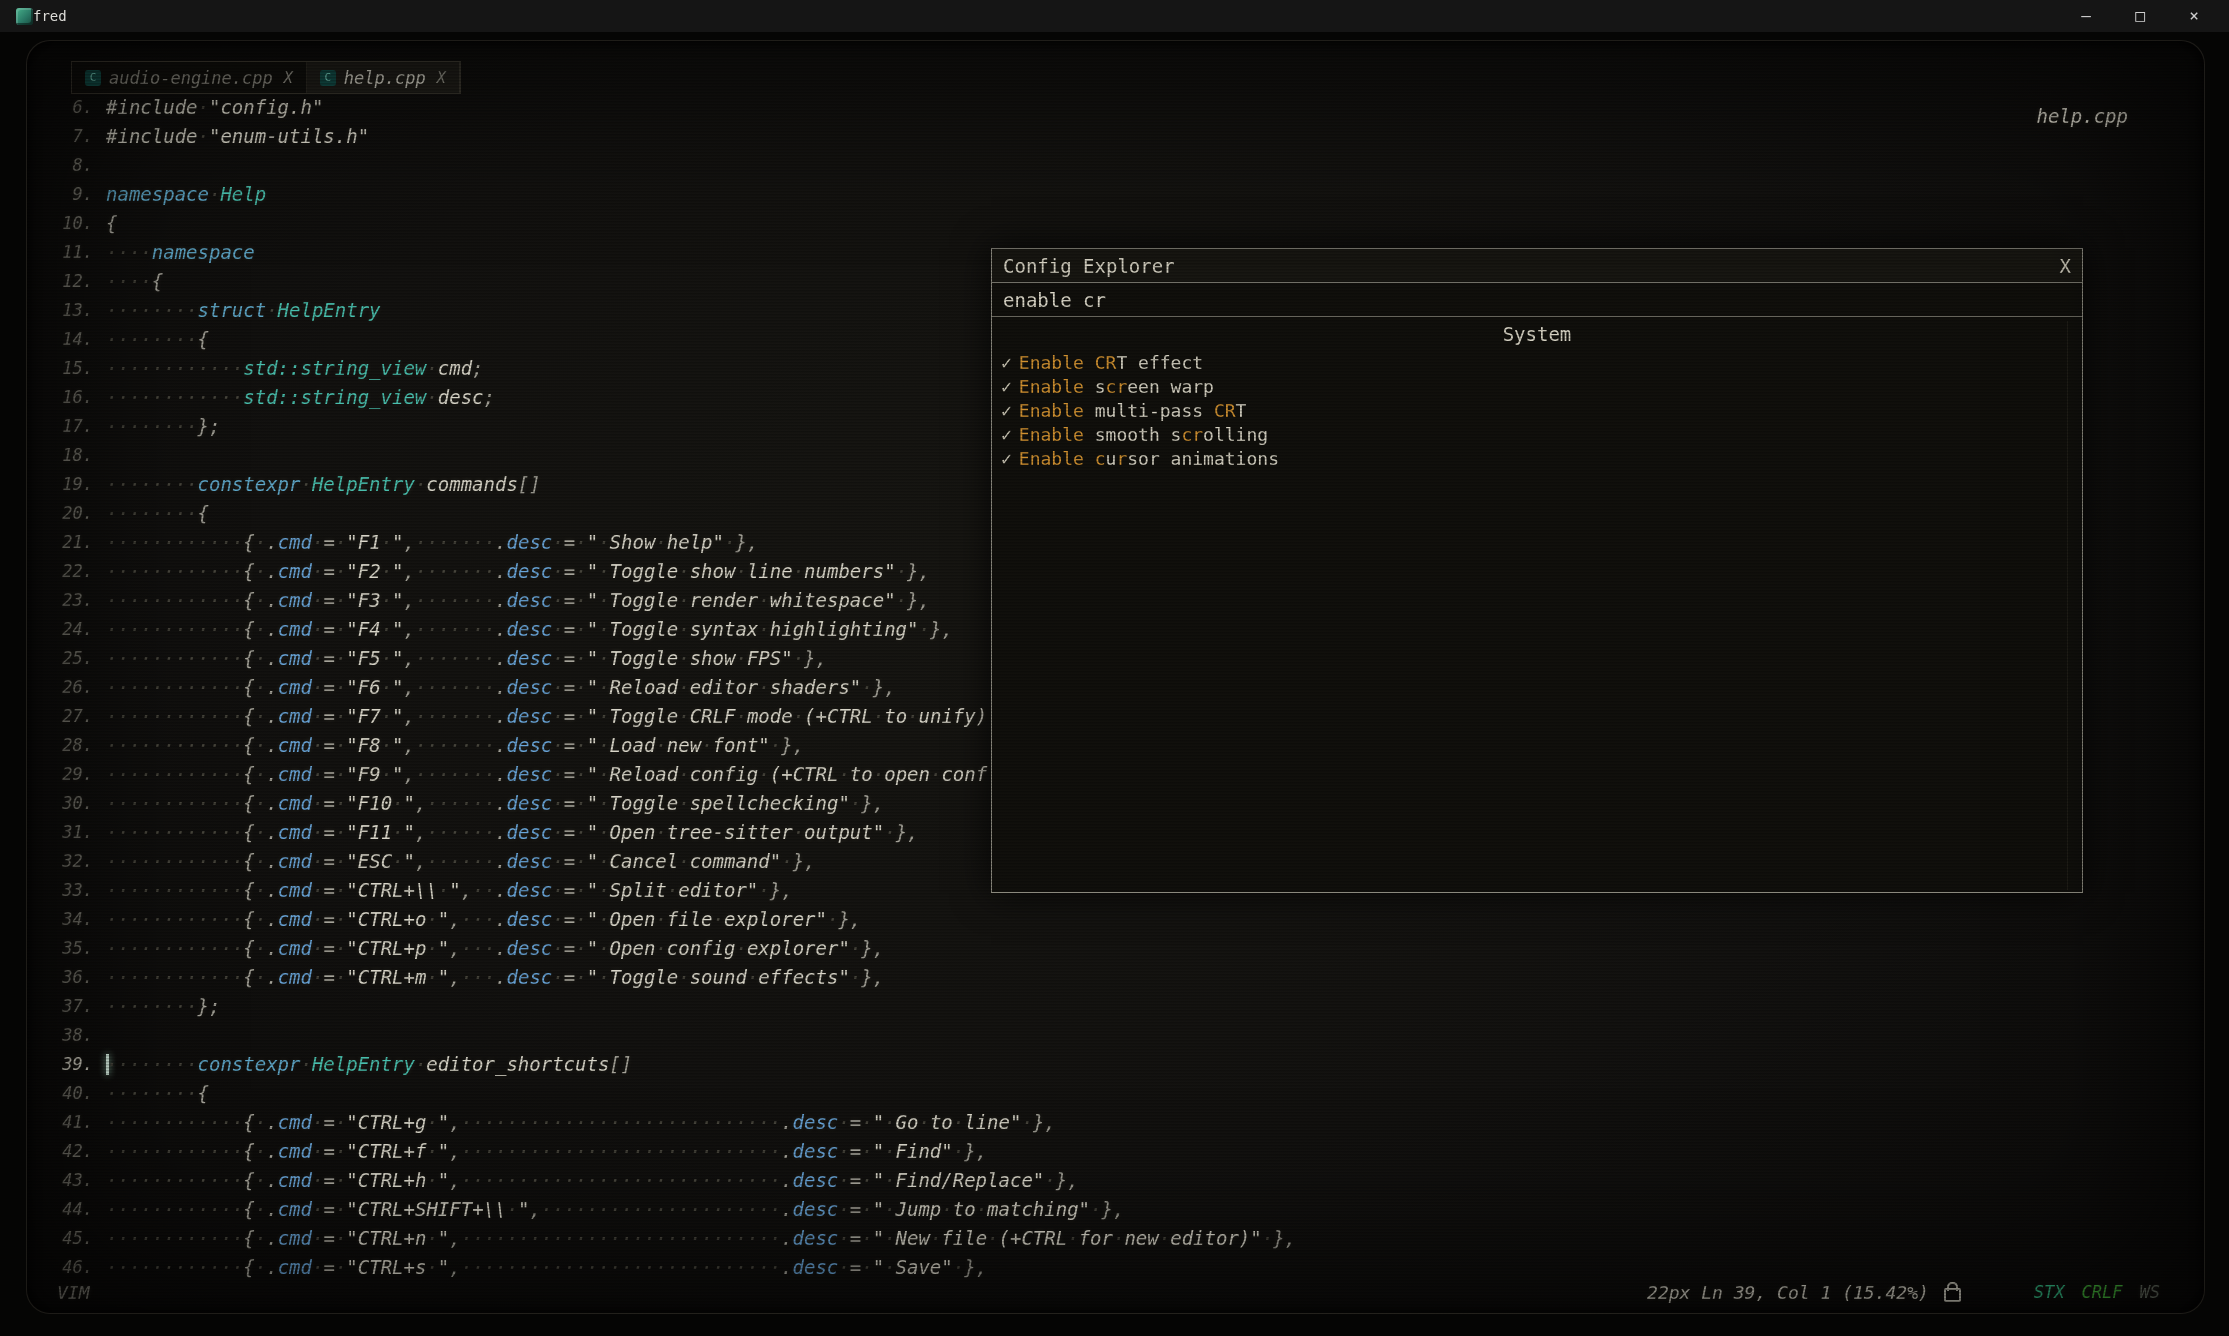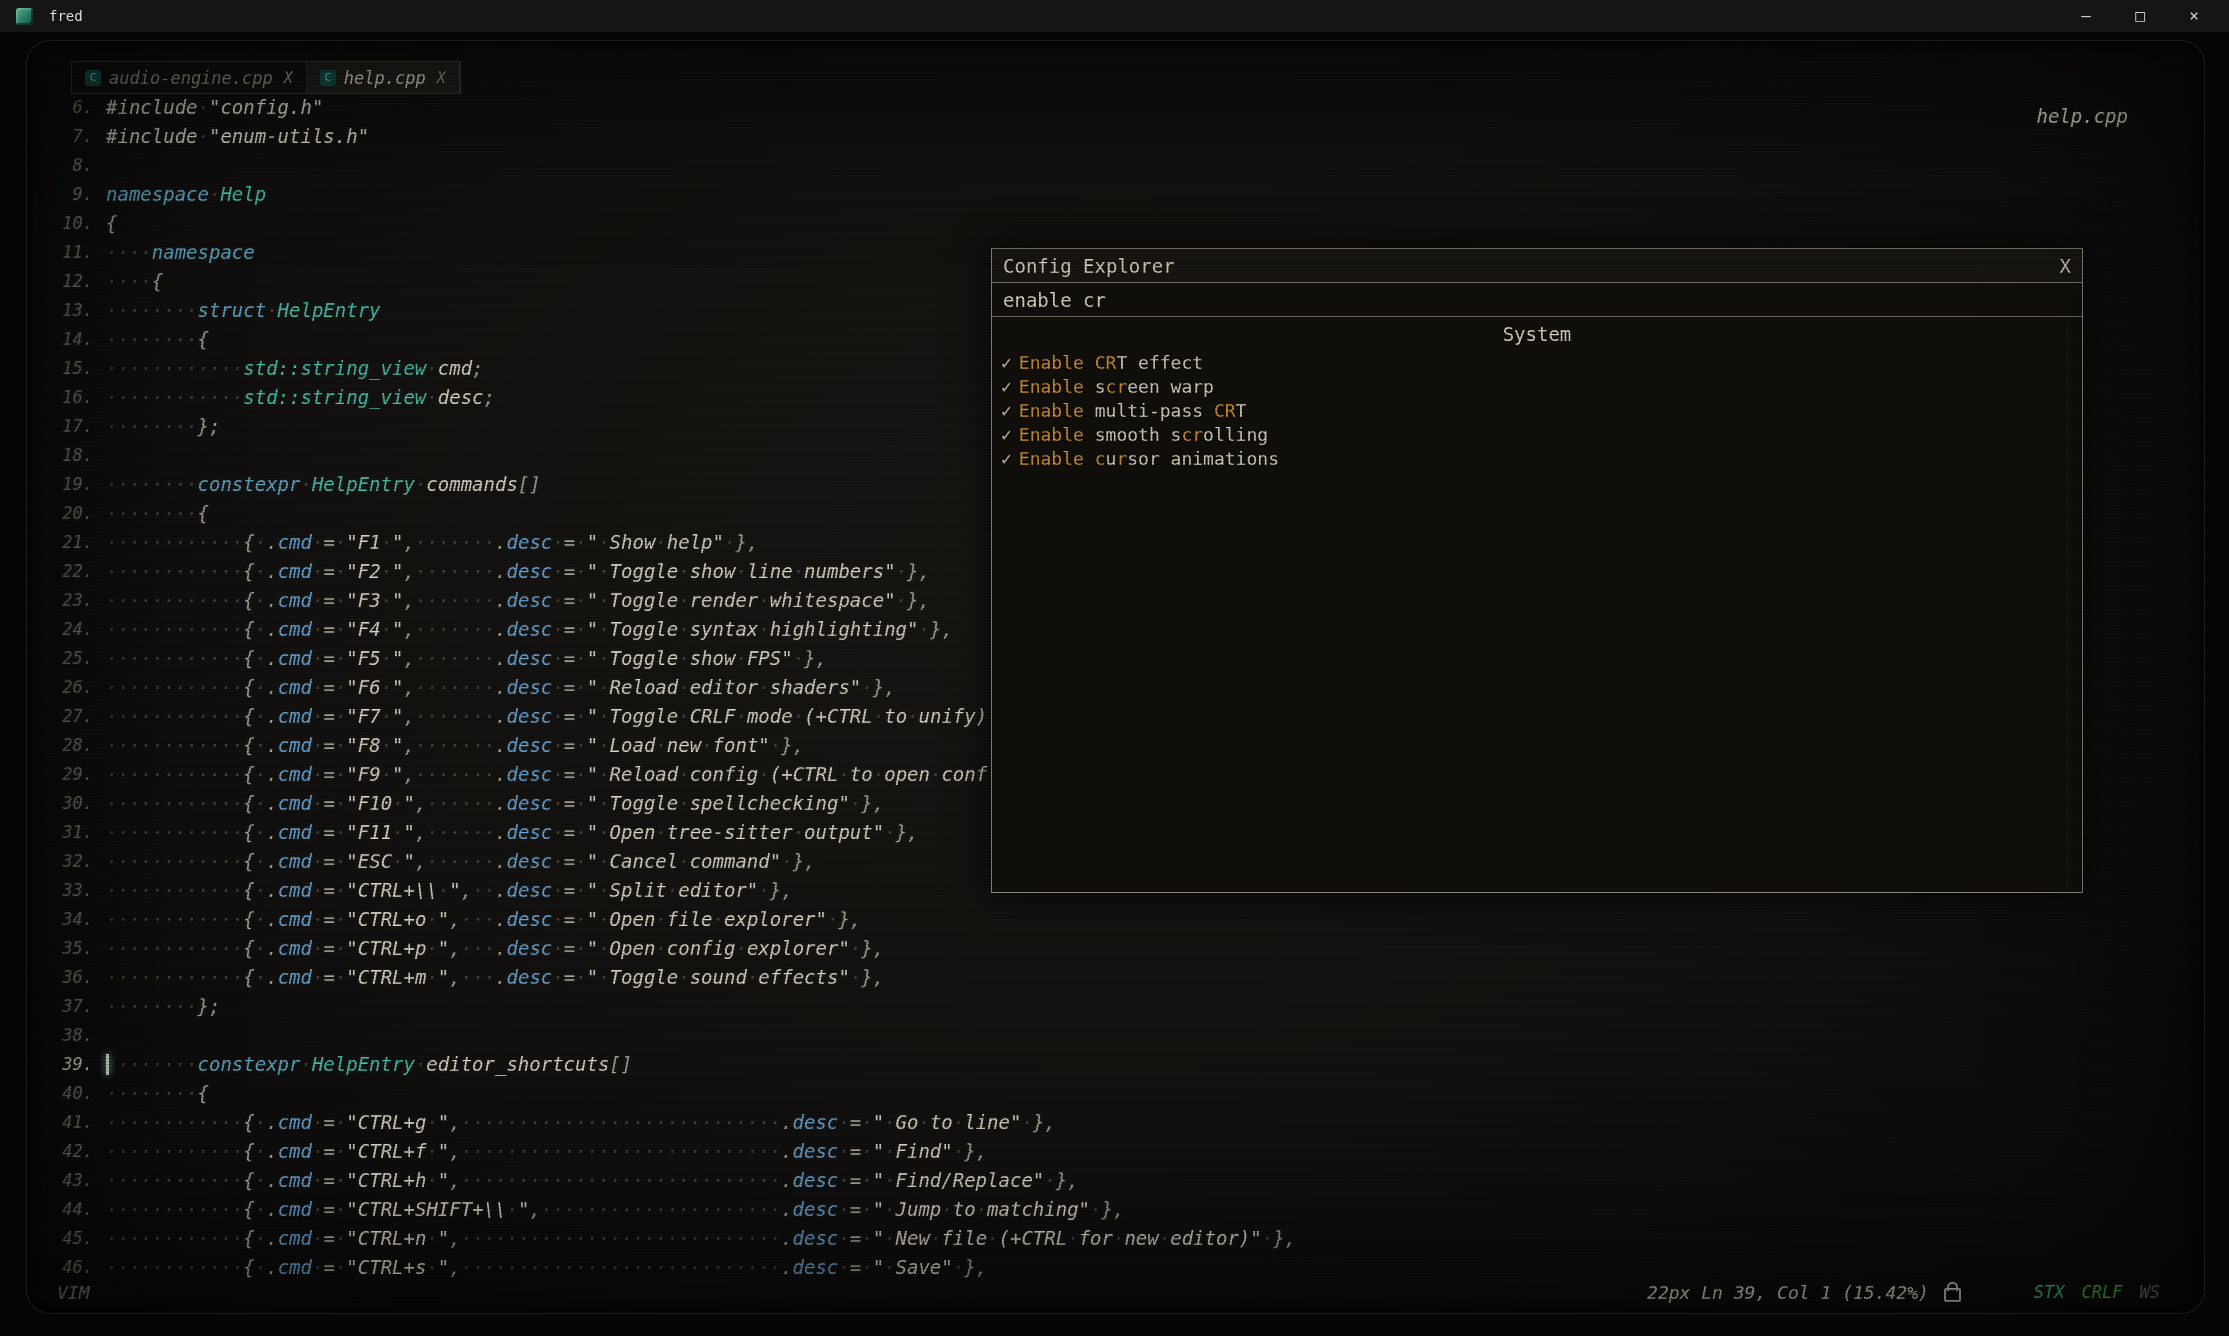--- a/index.html
+++ b/index.html
@@ -1,20 +1,20 @@
 <!DOCTYPE html>
 <html><head>
 <meta charset="utf-8">
 <style>
   html,body{margin:0;padding:0;background:#000;width:2229px;height:1336px;overflow:hidden;
     font-family:"DejaVu Sans Mono",monospace;}
   
   .titlebar{height:32px;background:#151515;display:flex;justify-content:space-between;align-items:center;
     padding:0 8px;color:#dddcd8;font-size:14px;}
-  .title-left{display:flex;align-items:center;gap:16px;padding-left:8px;}
+  .title-left{display:flex;align-items:center;gap:0;padding-left:8px;}
   .app-icon{width:17px;height:17px;border-radius:3px;display:inline-block;
     background:linear-gradient(135deg,#47b18b 0%,#2a7a66 55%,#174a3e 100%);
     box-shadow:inset -2px -2px 0 rgba(0,0,0,.45), inset 2px 2px 0 rgba(255,255,255,.15);}
   .win-controls{display:flex;}
   .win-controls span{width:54px;text-align:center;font-size:16px;color:#cfcfcf;line-height:32px;}
   
   .stage{height:1304px;background:#050504;padding:8px 26px 0;box-sizing:border-box;}
   .screen{position:relative;width:2177px;height:1272px;border-radius:24px;overflow:hidden;
     background:radial-gradient(ellipse at 50% 42%, #181713 0%, #131210 55%, #0b0a09 100%);
     border:1px solid rgba(200,190,160,.09);}

